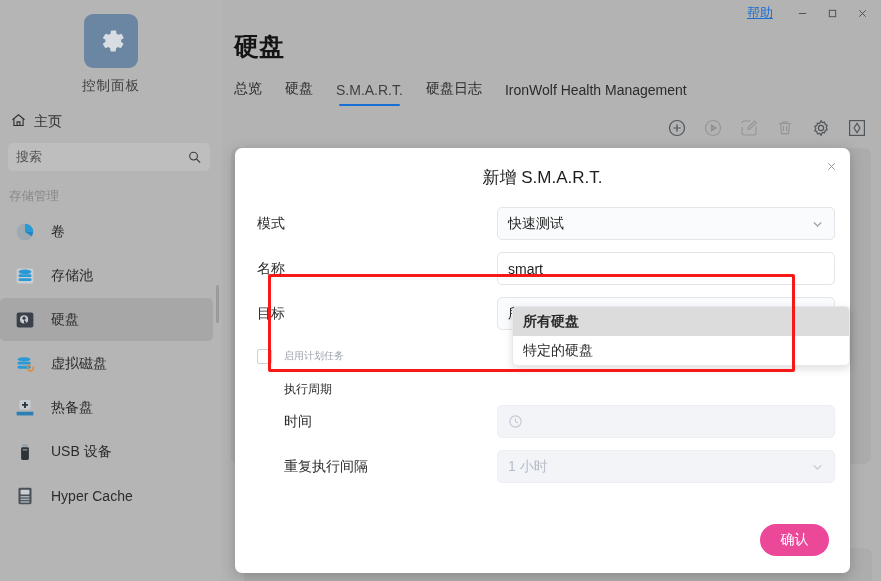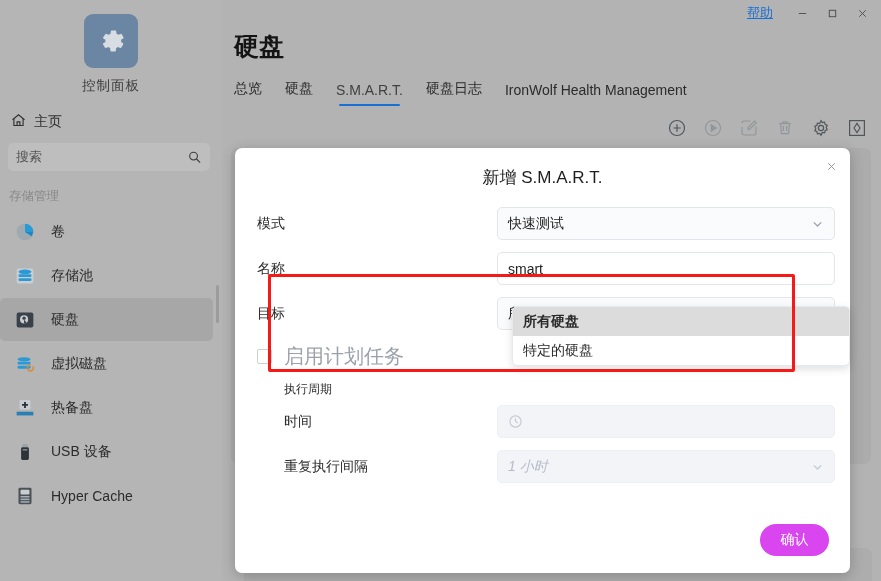--- a/index.html
+++ b/index.html
@@ -182,37 +182,37 @@
     position: relative;
     width: 338px; height: 33px;
     border: 1px solid #e2e5ea; border-radius: 5px;
     background: #fff;
     display: flex; align-items: center;
     padding: 0 10px;
     font-size: 14px; color: #222;
     cursor: text;
   }
   .fctl.select { background: #fafbfc; cursor: pointer; }
-  .fctl.disabled { background: #f2f4f8; border-color: #eceff4; color: #b6bcc6; cursor: default; font-style: italic; }
+  .fctl.disabled { background: #f2f4f8; border-color: #eceff4; color: #b6bcc6; cursor: default; }
   .fctl .chev {
     position: absolute; right: 10px; top: 50%; transform: translateY(-50%);
     width: 13px; height: 13px; color: #9aa0aa;
   }
   .fctl .clock { width: 15px; height: 15px; color: #c4cad3; margin-right: 6px; }
 
   .checkrow {
     display: flex; align-items: center;
     height: 30px; padding-left: 22px; margin-bottom: 3px;
   }
   .cbox {
     width: 15px; height: 15px; border: 1px solid #ccd1d8;
     border-radius: 2px; background: #fff; margin-right: 12px;
     cursor: pointer;
   }
-  .cbox-label { font-size: 20px; color: #9ba1aa; }
+  .cbox-label { font-size: 10px; color: #9ba1aa; }
   .subrow-label {
     padding-left: 49px; font-size: 12px; color: #2c2c2c;
     height: 30px; display: flex; align-items: center;
   }
 
   
   .dropdown {
     position: absolute;
     left: 512px; top: 306px;
     width: 338px;
@@ -237,21 +237,21 @@
     width: 527px; height: 98px;
     border: 3px solid #f71818;
     border-radius: 2px;
     z-index: 8;
     pointer-events: none;
   }
 
   .confirm-btn {
     position: absolute; right: 21px; bottom: 17px;
     width: 69px; height: 32px;
-    background: #d946ef; color: #fff;
+    background: #ec4899; color: #fff;
     border: none; border-radius: 16px;
     font-size: 14px; font-family: inherit;
     cursor: pointer;
   }
 </style>
 </head>
 <body>
 
 <div id="app">
 

